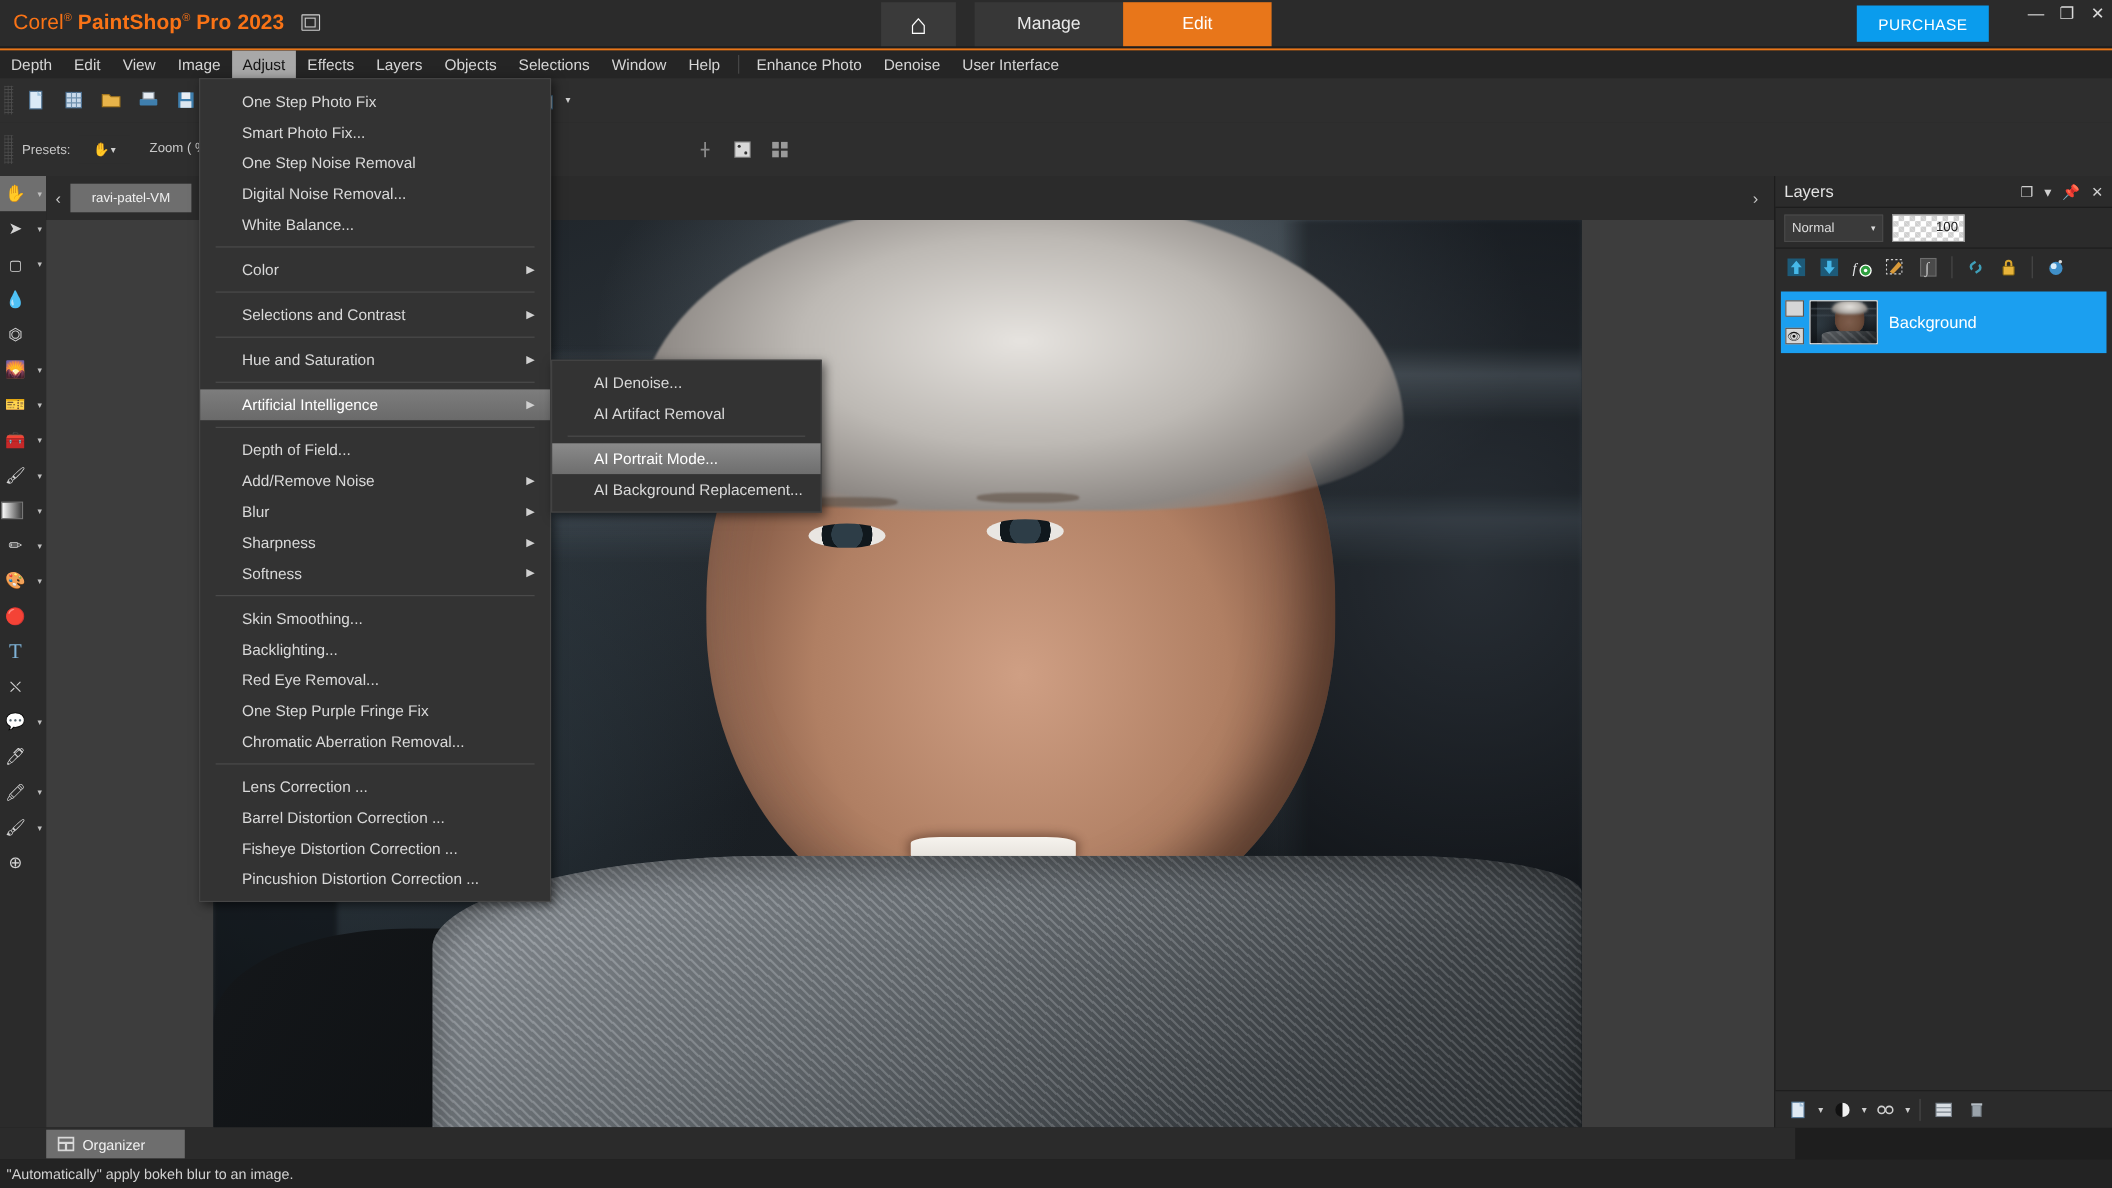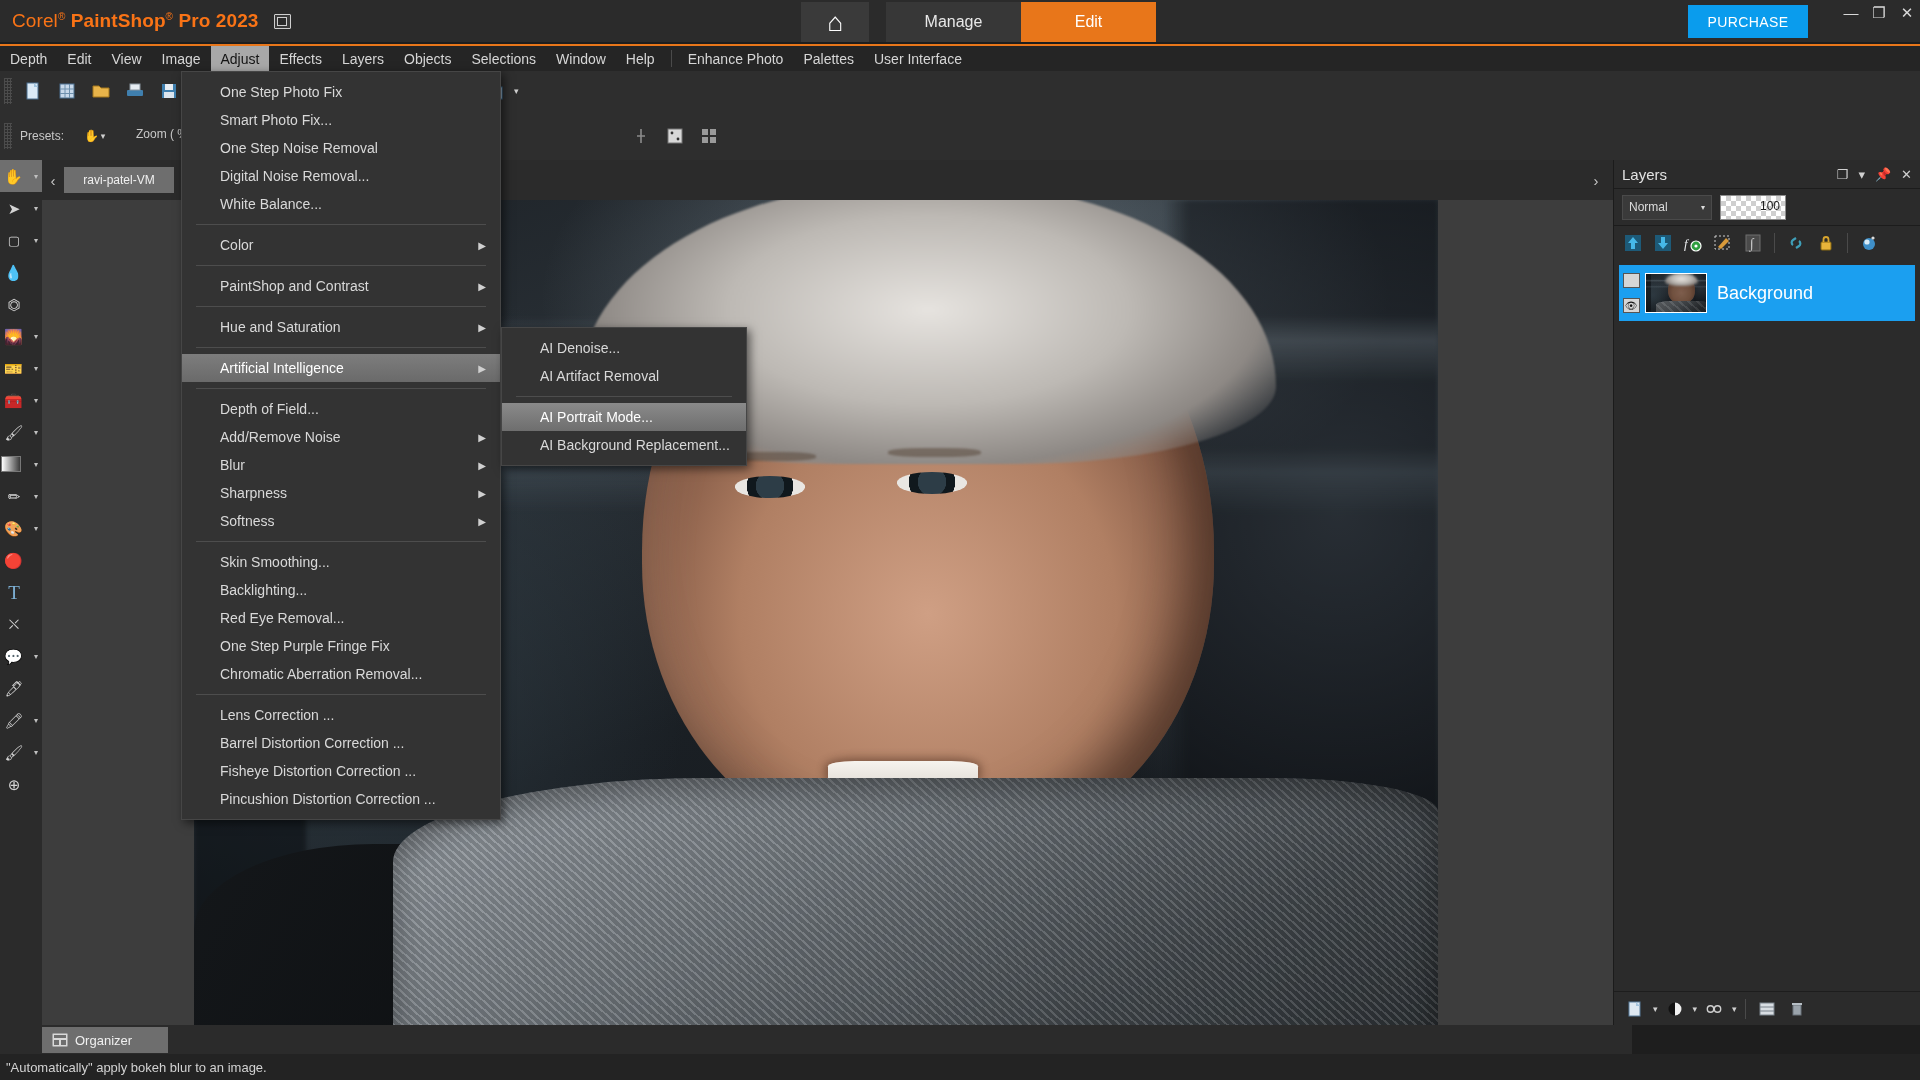--- a/index.html
+++ b/index.html
@@ -261,21 +261,21 @@
   }
   .layer-toggles { width: 24px; display:flex; flex-direction:column; align-items:center;
                    justify-content:space-around; height: 50px; }
   .lt-box { width:17px; height:15px; background:#d6d6d6; border:1px solid #555;
             display:flex; align-items:center; justify-content:center; font-size:10px; color:#111; }
   .layer-thumb {
     width: 62px; height: 40px; border: 1.5px solid #ffffff; overflow:hidden;
     position:relative; margin-left: 2px; background:#2a2f33;
   }
   .layer-thumb .photo-bg, .layer-thumb .photo-blurbars { filter: blur(.4px); }
-  .layer-name { margin-left: 10px; font-size: 18px; color:#ffffff; }
+  .layer-name { margin-left: 10px; font-size: 15px; color:#ffffff; }
 
   .lp-bottom {
     position:absolute; left:0; right:0; bottom:0; height: 34px; background:#2b2b2b;
     display:flex; align-items:center; padding: 0 8px; gap: 4px;
     border-top:1px solid #1d1d1d;
   }
 
   
   .organizer-bar {
     position: absolute; left: 0; bottom: 26px; width: 1632px; height: 29px;
@@ -388,21 +388,21 @@
         <span>Window</span>
       </div>
     <div class="menu-item">
         <span>Help</span>
       </div>
     <div class="menu-sep-v"></div>
     <div class="menu-item">
         <span>Enhance Photo</span>
       </div>
     <div class="menu-item">
-        <span>Palettes</span>
+        <span>Denoise</span>
       </div>
     <div class="menu-item">
         <span>User Interface</span>
       </div>
   </div>
 
   <div class="toolbar">
     <div class="grip"></div>
     <div class="tb-btn">
       <svg width="20" height="20" viewBox="0 0 20 20">
@@ -801,21 +801,21 @@
     <div class="dd-item">
         <span>White Balance...</span>
       </div>
     <div class="dd-sep"></div>
     <div class="dd-item">
         <span>Color</span>
         <span class="arrow">▶</span>
       </div>
     <div class="dd-sep"></div>
     <div class="dd-item">
-        <span>PaintShop and Contrast</span>
+        <span>Selections and Contrast</span>
         <span class="arrow">▶</span>
       </div>
     <div class="dd-sep"></div>
     <div class="dd-item">
         <span>Hue and Saturation</span>
         <span class="arrow">▶</span>
       </div>
     <div class="dd-sep"></div>
     <div class="dd-item hl">
         <span>Artificial Intelligence</span>

